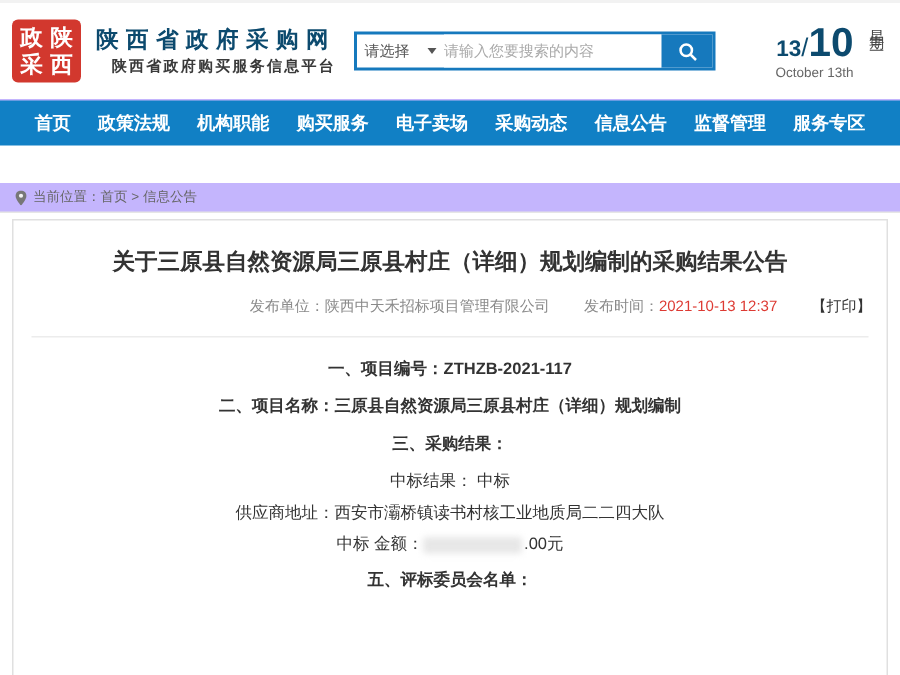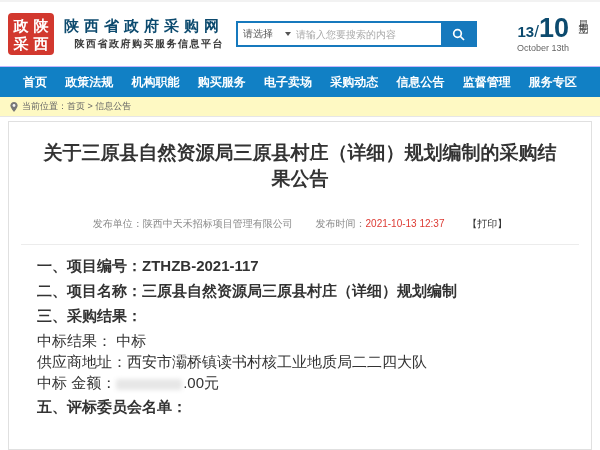--- a/index.html
+++ b/index.html
@@ -32,34 +32,34 @@
   .date-sep { font-size:17px; }
   .date-month { font-size:27px; font-weight:bold; }
   .date-en { font-size:9px; color:#666; margin-top:1px; }
   .weekday { writing-mode:vertical-rl; font-size:10px; color:#444; letter-spacing:3px;
     margin-left:7px; height:44px; }
   
   .nav { height:31px; background:#1180c5; border-top:1px solid #c4b5fd;
     display:flex; align-items:center; justify-content:space-around; padding:0 14px; }
   .nav-item { color:#fff; font-size:12px; font-weight:bold; cursor:pointer; white-space:nowrap; }
   
-  .crumbbar { height:20px; background:#fef9c3; border-bottom:1px solid #e6e6e6;
-    display:flex; align-items:center; padding-left:10px; font-size:9px; color:#666; }
+  .crumbbar { height:20px; background:#c4b5fd; border-bottom:1px solid #e6e6e6;
+    display:flex; align-items:center; padding-left:10px; font-size:9px; color:#666;margin-top:25px; }
   .crumbbar .pin { margin-right:4px; display:flex; }
   .crumb-path { cursor:pointer; }
   
   .card { margin:4px 8px 0; border:1px solid #e0e0e0; background:#fff;
     height:329px; padding-top:18px; }
-  .art-title { text-align:center; font-size:19px; font-weight:bold; color:#333; padding:0 30px; }
-  .art-meta { text-align:center; margin-top:25px; font-size:10px; color:#8a8a8a; }
+  .art-title { text-align:center; font-size:15px; font-weight:bold; color:#333; padding:0 30px; }
+  .art-meta { text-align:right; margin-top:13px; font-size:10px; color:#8a8a8a; }
   .art-meta .seg { margin:0 10px; }
   .time-red { color:#dd3a33; }
   .print { color:#333; cursor:pointer; }
   .divider { border-bottom:1px solid #ececec; margin:13px 12px 0; }
-  .body { padding:14px 28px 0; font-size:15px; color:#333; }
+  .body { padding:14px 28px 0; font-size:11px; color:#333;text-align:center; }
   .line { margin-bottom:7px; line-height:14px; }
   .hline { font-weight:bold; margin-bottom:11px; line-height:14px; }
   .mt { margin-top:10px; }
   .blurred { display:inline-block; width:66px; height:11px; background:#e7e7e7;
     border-radius:2px; filter:blur(2px); vertical-align:middle; margin-right:1px; }
   .attach { color:#555; cursor:pointer; }
 </style>
 </head>
 <body>
 

